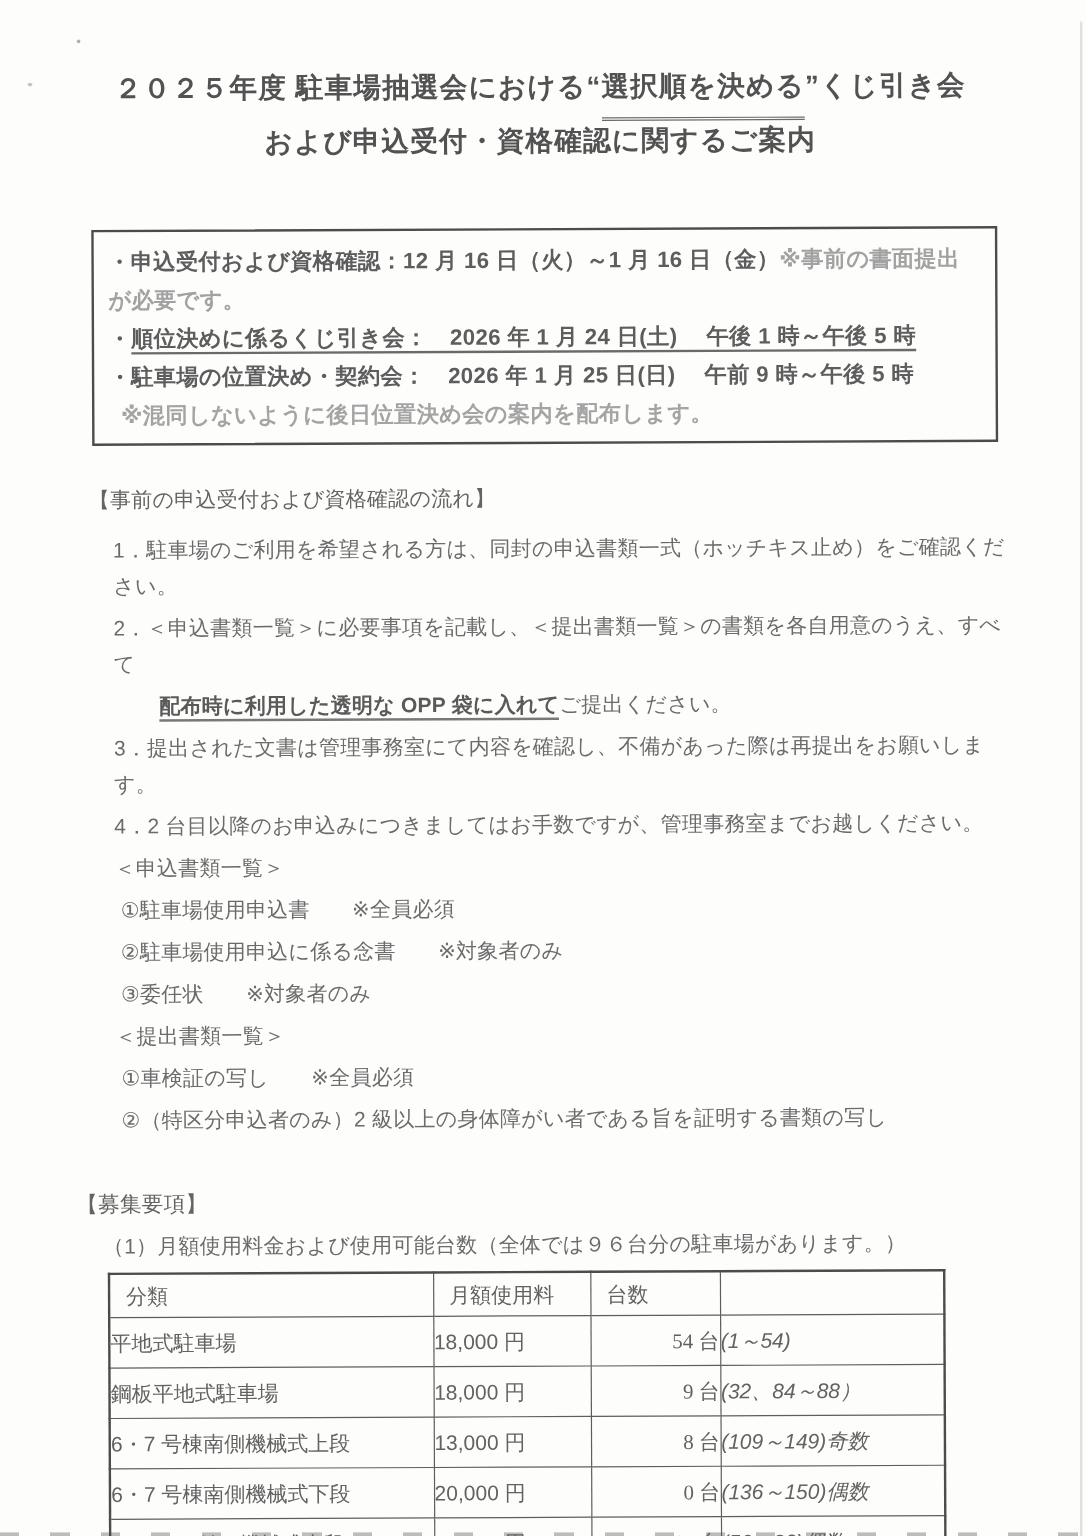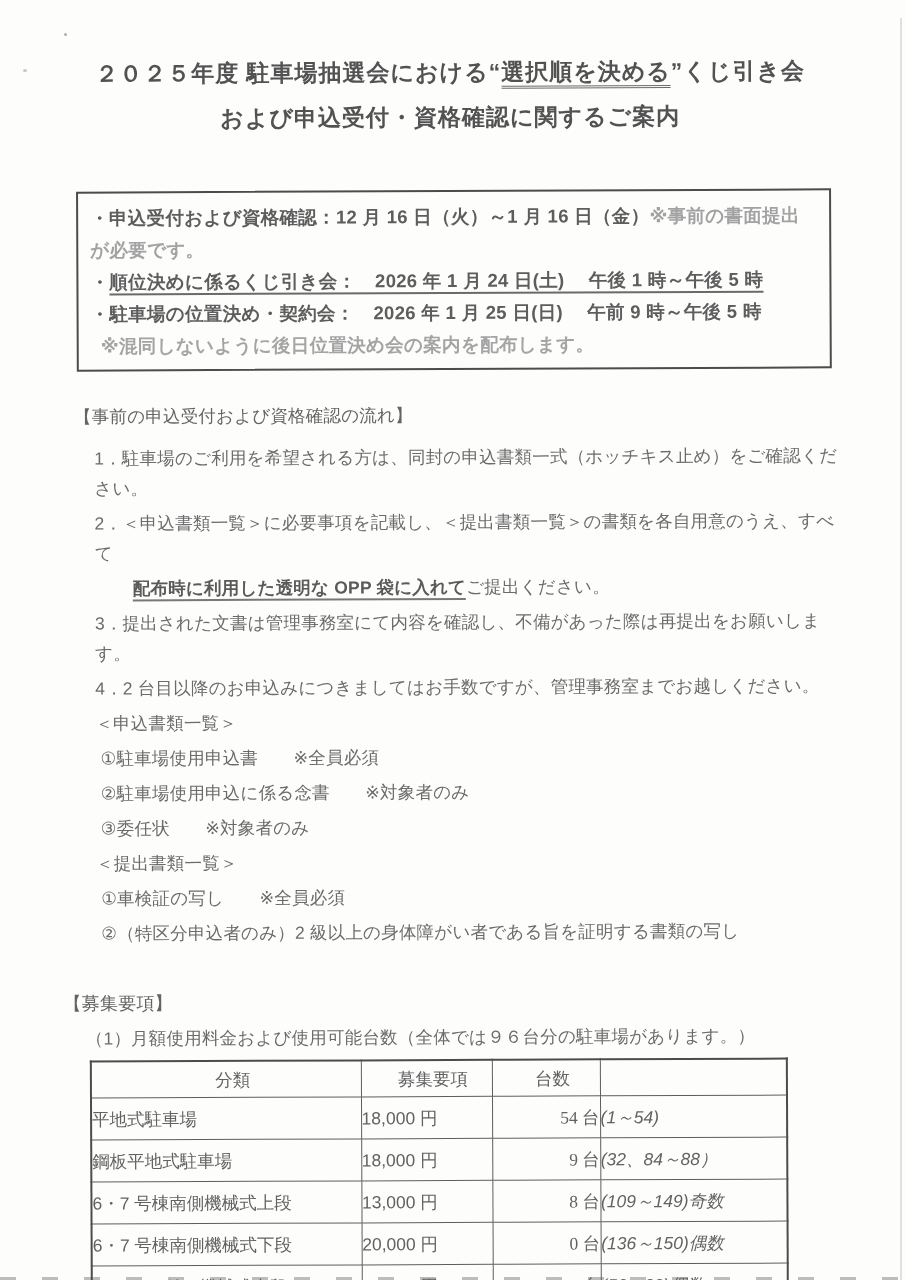--- a/index.html
+++ b/index.html
@@ -18,21 +18,21 @@
     position:absolute;inset:0;
     transform:rotate(-0.25deg);
     transform-origin:50% 50%;
     color:#6b6b6b;
   }
   
   .title-block{padding-top:50px;text-align:center;color:#525252;}
   .title-line{font-size:23px;font-weight:700;line-height:45px;letter-spacing:1px;}
   .title-emph{
     border-bottom:3px double #6a6a6a;
-    padding-bottom:1px;
+    padding-bottom:13px;
     font-family:Liberation Serif, serif;
   }
   
   .notice-box{
     margin:50px 72px 0 78px;
     border:2px solid #4c4c4c;
     padding:9px 12px 7px 12px;
     font-size:18.5px;
     line-height:32px;
     font-weight:600;
@@ -69,21 +69,21 @@
   .fee-table th,.fee-table td{
     border:1px solid #5e5e5e;
     font-weight:400;
     padding:0;
     height:41px;
     vertical-align:middle;
     overflow:hidden;
     white-space:nowrap;
   }
   .fee-table{border:2px solid #4c4c4c;}
-  .fee-table tr.head th{height:35px;text-align:center;padding-left:13px;}
+  .fee-table tr.head th{height:35px;text-align:left;padding-left:13px;}
   .td-category{text-align:left;padding-left:13px;}
   .td-fee{text-align:left;padding-right:24px;}
   .td-count{text-align:right;padding-right:20px;font-family:Liberation Serif, serif;}
   .td-range{text-align:left;padding-left:11px;font-style:italic;}
   
   .speck{position:absolute;background:#8f8f8f;border-radius:50%;}
   .speck-a{left:64px;top:33px;width:3px;height:3px;opacity:.7;}
   .speck-b{left:23px;top:69px;width:4px;height:3px;opacity:.5;}
   .edge-right{
     position:absolute;top:18px;bottom:0;right:3px;width:2px;
@@ -143,21 +143,21 @@
     <table class="fee-table">
       <colgroup>
         <col style="width:270px">
           <col style="width:131px">
           <col style="width:108px">
           <col style="width:187px">
       </colgroup>
       <tbody>
           <tr class="head">
         <th>分類</th>
-        <th>募集要項</th>
+        <th>月額使用料</th>
         <th>台数</th>
         <th></th>
       </tr>
       <tr>
         <td class="td-category">平地式駐車場</td>
         <td class="td-fee">18,000 円</td>
         <td class="td-count">54 台</td>
         <td class="td-range">(1～54)</td>
       </tr>
       <tr>

